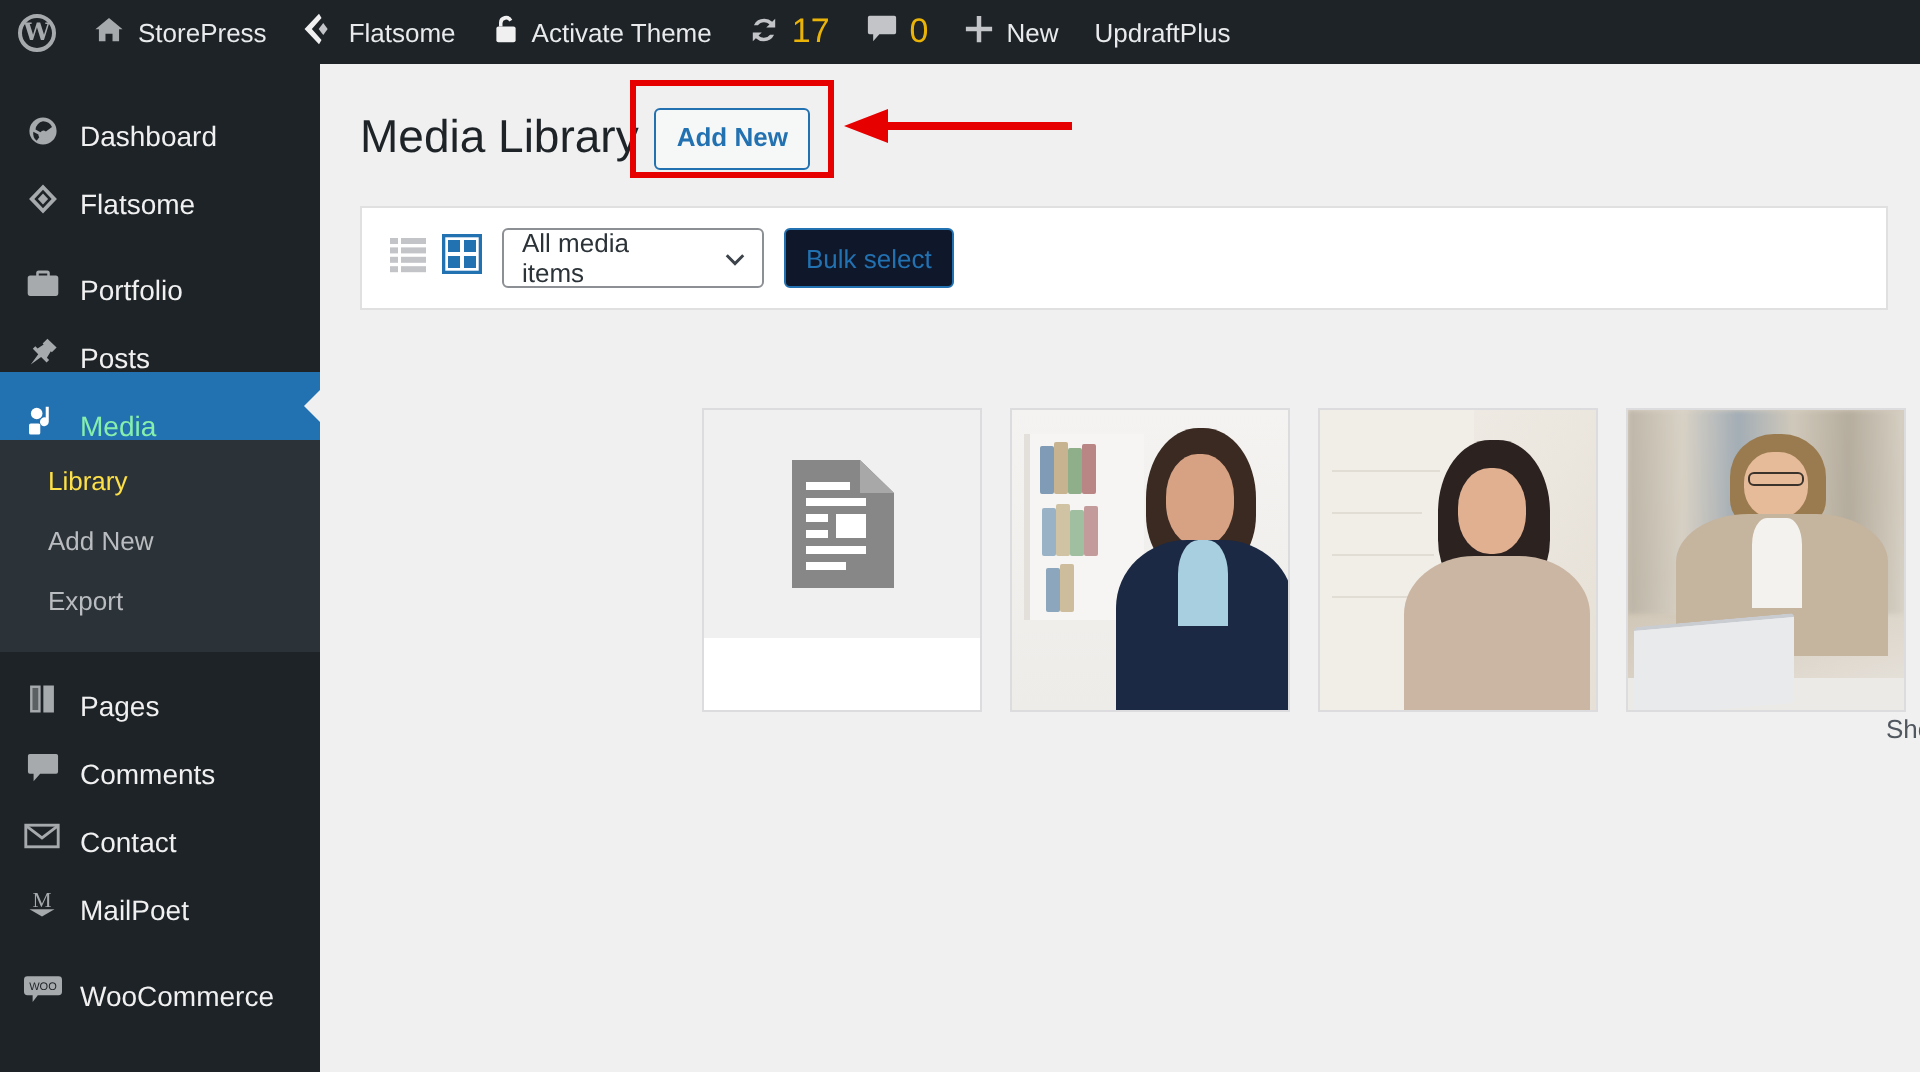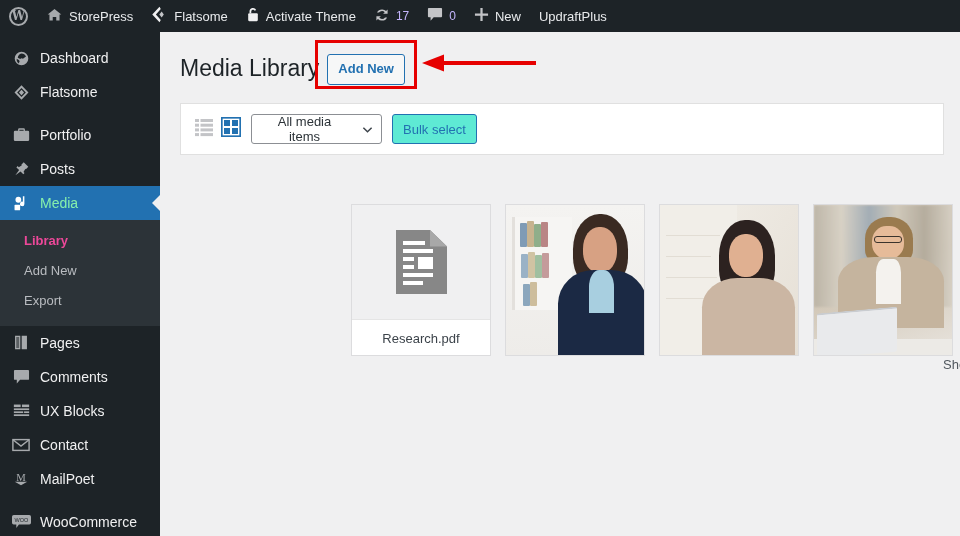--- a/index.html
+++ b/index.html
@@ -45,33 +45,33 @@
   .flat-ic { width: 17px; height: 17px; }
   
   .lock-ic { width: 14px; height: 16px; }
   
   .upd-ic { width: 16px; height: 16px; }
   
   .cmt-ic { width: 16px; height: 15px; }
   
   .plus-ic { width: 15px; height: 15px; }
 
-  .ab-count { color: #c4b5fd; font-size: 12px; }
+  .ab-count { color: #eab308; font-size: 17px; }
 
   
   #sidebar {
     position: absolute; top: 32px; left: 0;
     width: 160px; height: 504px;
     background: #1d2327;
     z-index: 30;
   }
   .menu-sep { height: 9px; }
   .menu-item {
     position: relative;
-    display: flex; align-items: center;
+    display: flex; align-items: flex-end;
     height: 34px;
     padding-left: 11px;
     color: #f0f0f1;
     font-size: 14px;
     gap: 9px;
   }
   .menu-item .m-ico {
     width: 20px; height: 20px;
     display: flex; align-items: center; justify-content: center;
     color: #a7aaad;
@@ -96,21 +96,21 @@
     background: #2c3338;
     padding: 6px 0 9px 0;
   }
   .submenu-item {
     display: block;
     padding: 6px 0 6px 24px;
     font-size: 13px;
     color: #b9bcc0;
     line-height: 1.4;
   }
-  .submenu-item.current { color: #ec4899; font-weight: bold; }
+  .submenu-item.current { color: #fde047; font-weight: normal; }
 
   
   #content {
     position: absolute; top: 32px; left: 160px;
     width: 800px; height: 384px;
     background: #f0f0f1;
     overflow: hidden;
   }
   #page-head {
     display: flex; align-items: center;
@@ -139,21 +139,20 @@
 
   
   #toolbar {
     position: absolute; top: 71px; left: 20px;
     width: 764px; height: 52px;
     background: #fff;
     border: 1px solid #e0e0e0;
     display: flex; align-items: center;
     padding-left: 13px;
     gap: 10px;
-    text-align: center;
   }
   .view-toggle { display: flex; align-items: center; gap: 7px; }
   .vt-icon { width: 20px; height: 20px; }
   .sel {
     height: 30px;
     min-width: 100px;
     border: 1px solid #8c8f94;
     border-radius: 3px;
     background: #fff;
     color: #2c3338;
@@ -167,21 +166,21 @@
   #sel-media { width: 131px; }
   #sel-dates { width: 110px; }
   .chev {
     width: 11px; height: 11px;
     flex: 0 0 11px;
   }
   #bulk-select {
     height: 30px;
     border: 1px solid #2271b1;
     border-radius: 3px;
-    background: #5eead4;
+    background: #0f172a;
     color: #2271b1;
     font-size: 13px;
     padding: 0 10px;
     display: flex; align-items: center;
     font-family: "Liberation Sans", sans-serif;
   }
 
   
   #media-grid {
     position: absolute; top: 172px; left: 191px;
@@ -423,33 +422,20 @@
 
   <div class="menu-item">
     <span class="m-ico">
       <svg width="17" height="16" viewBox="0 0 18 17" fill="currentColor">
           <path d="M2 1h14a1 1 0 0 1 1 1v8.5a1 1 0 0 1-1 1H7.5L4 15.5v-4H2a1 1 0 0 1-1-1V2a1 1 0 0 1 1-1z"></path>
         </svg>
     </span>
     <span class="m-label">Comments</span>
   </div>
 
-  <div class="menu-item">
-    <span class="m-ico">
-      <svg width="17" height="15" viewBox="0 0 20 16" fill="currentColor">
-        <rect x="1" y="1" width="8" height="3"></rect>
-          <rect x="10.5" y="1" width="8.5" height="3"></rect>
-        <rect x="1" y="5.5" width="18" height="2"></rect>
-        <rect x="1" y="9" width="11" height="2"></rect>
-          <rect x="13" y="9" width="6" height="2"></rect>
-        <rect x="1" y="12.5" width="18" height="2"></rect>
-      </svg>
-    </span>
-    <span class="m-label">UX Blocks</span>
-  </div>
 
   <div class="menu-item">
     <span class="m-ico">
       <svg width="18" height="14" viewBox="0 0 20 15" fill="none" stroke="currentColor" stroke-width="1.6">
         <rect x="1" y="1.5" width="18" height="12"></rect>
           <path d="M1.4 2 10 8.6 18.6 2"></path>
       </svg>
     </span>
     <span class="m-label">Contact</span>
   </div>
@@ -530,21 +516,20 @@
           <path d="M36 1v16.5h17z" fill="#a8a8a8"></path>
           <rect x="9" y="12" width="22" height="4" fill="#fff"></rect>
           <rect x="9" y="20" width="30" height="4" fill="#fff"></rect>
           <rect x="9" y="28" width="11" height="4" fill="#fff"></rect>
           <rect x="24" y="28" width="15" height="12" fill="#fff"></rect>
           <rect x="9" y="36" width="11" height="4" fill="#fff"></rect>
           <rect x="9" y="44" width="30" height="4" fill="#fff"></rect>
           <rect x="9" y="52" width="20" height="4" fill="#fff"></rect>
         </svg>
       </div>
-      <div class="doc-name">Research.pdf</div>
     </div>
 
     <div class="media-item img-item">
       <div class="thumb photo p1">
         <div class="shelf">
           <span class="bk" style="left:10%;top:6%;height:26%;background:#7f9bb5"></span>
           <span class="bk" style="left:22%;top:4%;height:28%;background:#c7b38f"></span>
           <span class="bk" style="left:34%;top:7%;height:25%;background:#8fae8a"></span>
           <span class="bk" style="left:46%;top:5%;height:27%;background:#b98585"></span>
           <span class="bk" style="left:12%;top:40%;height:26%;background:#9ab2c6"></span>

